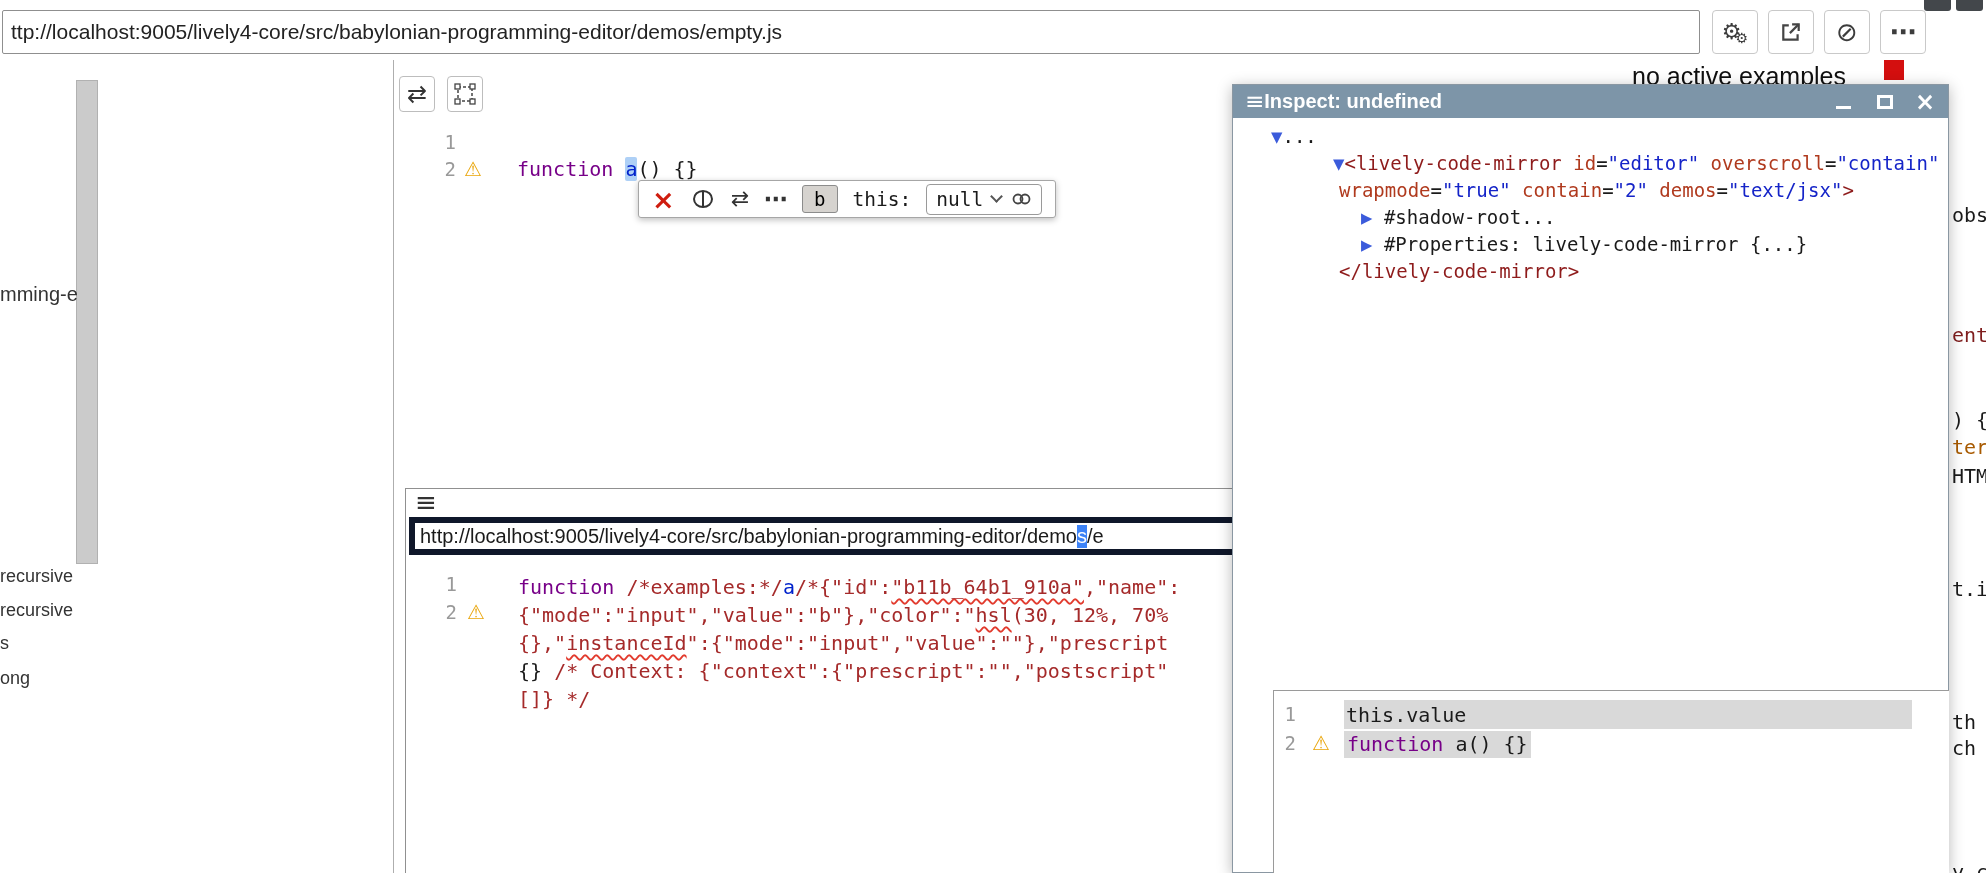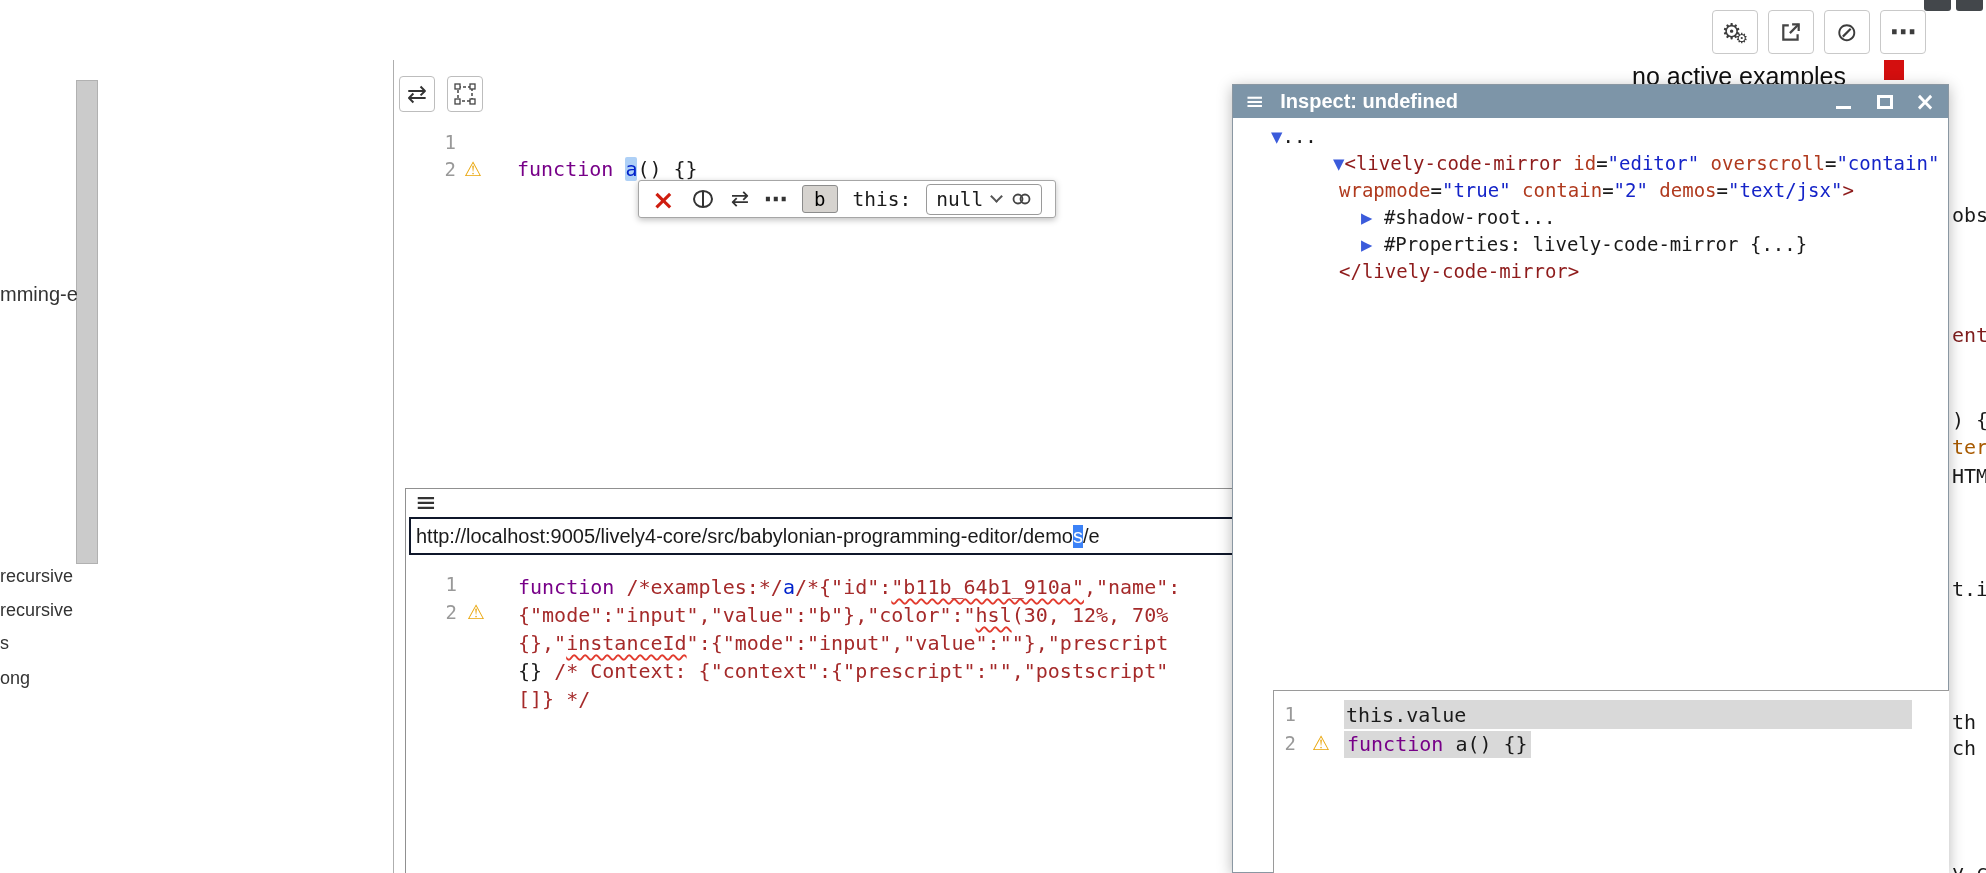--- a/index.html
+++ b/index.html
@@ -65,31 +65,31 @@
   .this-label{font-size:19.5px}
   .dropdown{display:flex;align-items:center;gap:9px;border:1px solid #9a9a9a;border-radius:4px;
             padding:3px 9px;font-size:19.5px;cursor:pointer;background:#fff}
   .chev{width:9px;height:9px;border-right:2px solid #555;border-bottom:2px solid #555;
         transform:rotate(45deg);margin-top:-5px}
 
   
   .bottom-window{position:absolute;left:405px;top:488px;width:845px;height:385px;background:#fff;
                  border:1px solid #909090;border-bottom:none}
   .bw-hamburger{position:absolute;left:9px;top:-2px;font-size:26px;color:#333;cursor:pointer}
-  .bw-url{position:absolute;left:3px;top:28px;width:839px;height:38px;border:2px solid #0f172a;background:#fff;
+  .bw-url{position:absolute;left:3px;top:28px;width:839px;height:38px;border:6px solid #0f172a;background:#fff;
           display:flex;align-items:center;padding:0 5px;font-size:20px;white-space:pre;overflow:hidden;cursor:text}
   .sel{background:#3c82f7;color:#fff}
 
   
   .inspect{position:absolute;left:1232px;top:84px;width:717px;height:789px;background:#fff;
            border:1px solid #8a97a2;box-shadow:0 3px 14px rgba(0,0,0,.28)}
   .inspect-titlebar{position:absolute;left:0;top:0;right:0;height:33px;background:#7d95a8;
                     display:flex;align-items:center;color:#fff}
   .it-hamburger{font-size:23px;margin-left:12px;cursor:pointer;line-height:1}
-  .inspect-title{font-weight:bold;font-size:20px;margin-left:16px;white-space:nowrap}
+  .inspect-title{font-weight:bold;font-size:20px;white-space:nowrap}
   .tb-ctrl{position:absolute;top:0;height:33px;width:30px;display:flex;align-items:center;justify-content:center;
            color:#fff;cursor:pointer}
   .ctrl-bar{width:15px;height:3px;background:#fff;margin-top:12px}
   .ctrl-box{width:16px;height:14px;border:3px solid #fff}
   .ctrl-x{font-size:24px;font-weight:bold;line-height:1}
   .tree-row{position:absolute;font-size:19px;white-space:pre;cursor:pointer}
 
   
   .mini-editor{position:absolute;left:1273px;top:690px;width:676px;height:183px;background:#fff;
                border-left:1px solid #9a9a9a;border-top:1px solid #9a9a9a}
@@ -98,20 +98,21 @@
 
   
   .frag{position:absolute;left:1952px;font-size:20px;white-space:pre;color:#1a1a1a}
   .frag-red{color:#7f1d1d}
   .frag-orange{color:#a85a00}
 </style>
 </head>
 <body>
 
 <div class="top-bar">
+  <input class="url-input" value="ttp://localhost:9005/lively4-core/src/babylonian-programming-editor/demos/empty.js" style="">
   <div class="tb-btn" style="left:1712px">
     <span class="gear-big sym">⚙</span>
       <span class="gear-small sym">⚙</span>
   </div>
   <div class="tb-btn" style="left:1768px">
     <svg width="22" height="22" viewBox="0 0 20 20">
       <path d="M8 4 H3 V17 H16 V12" fill="none" stroke="#444" stroke-width="2"></path>
       <path d="M11 3 H17 V9" fill="none" stroke="#444" stroke-width="2"></path>
       <line x1="17" y1="3" x2="9" y2="11" stroke="#444" stroke-width="2"></line>
     </svg>

